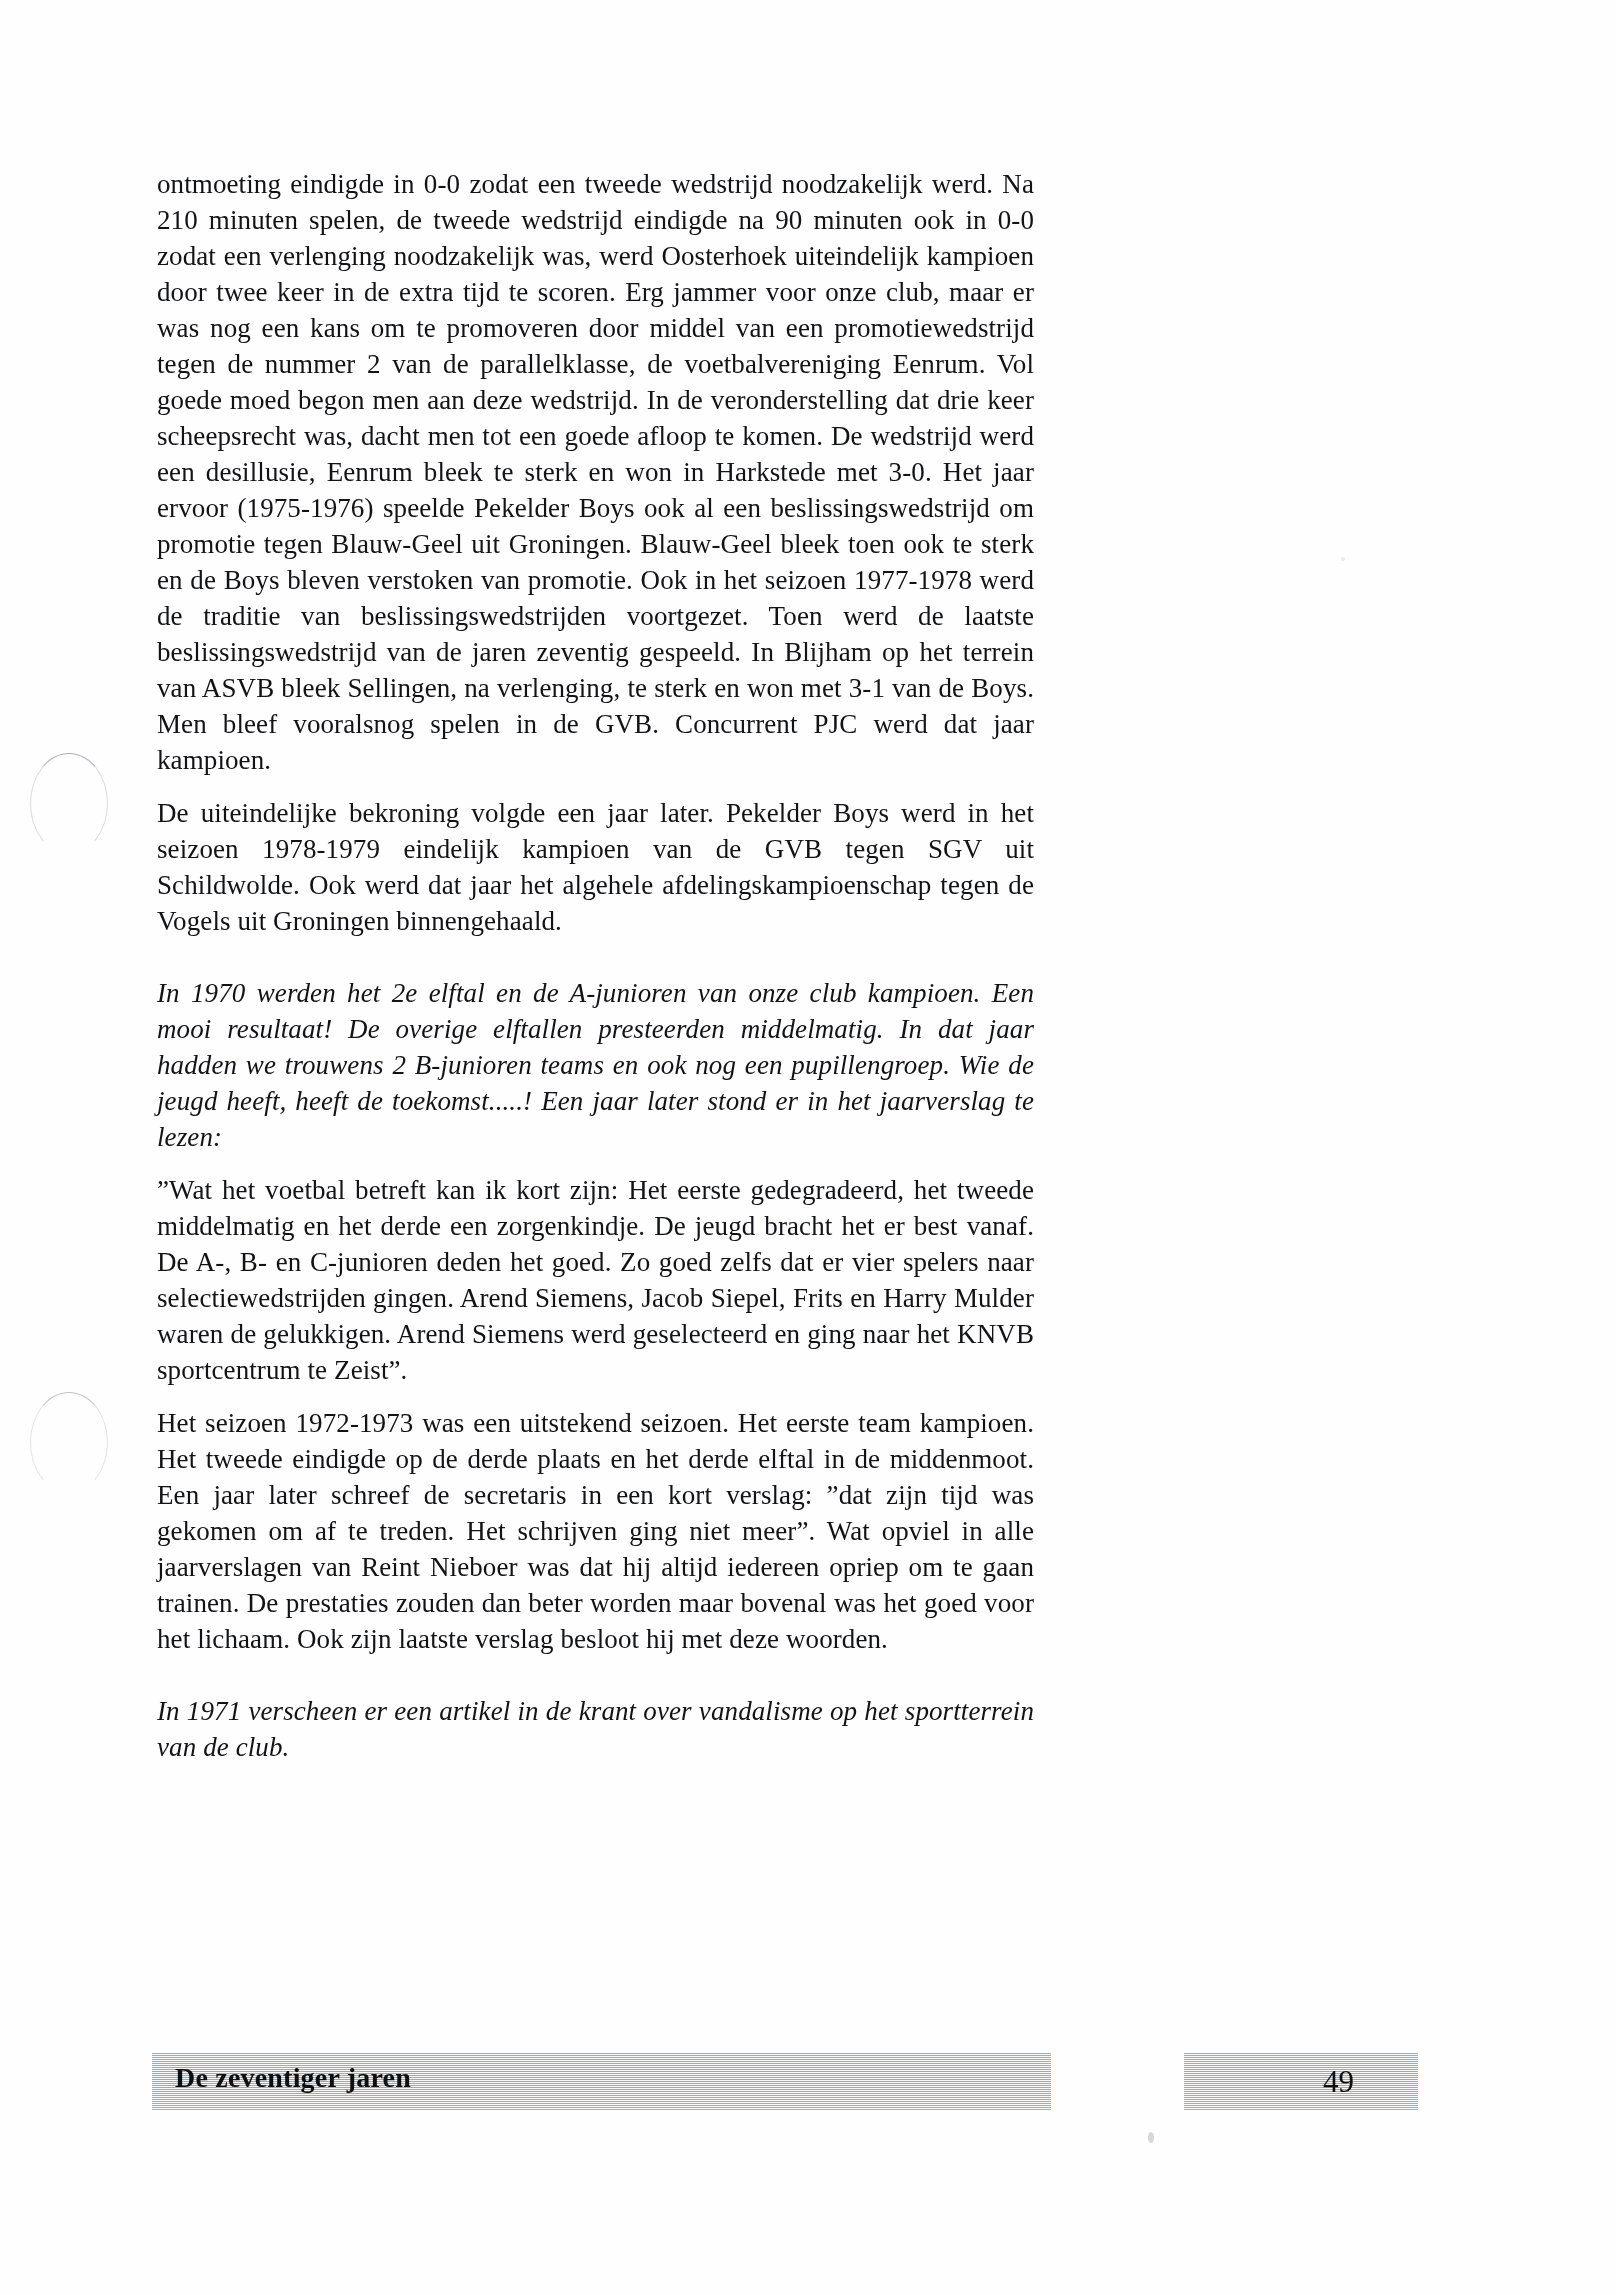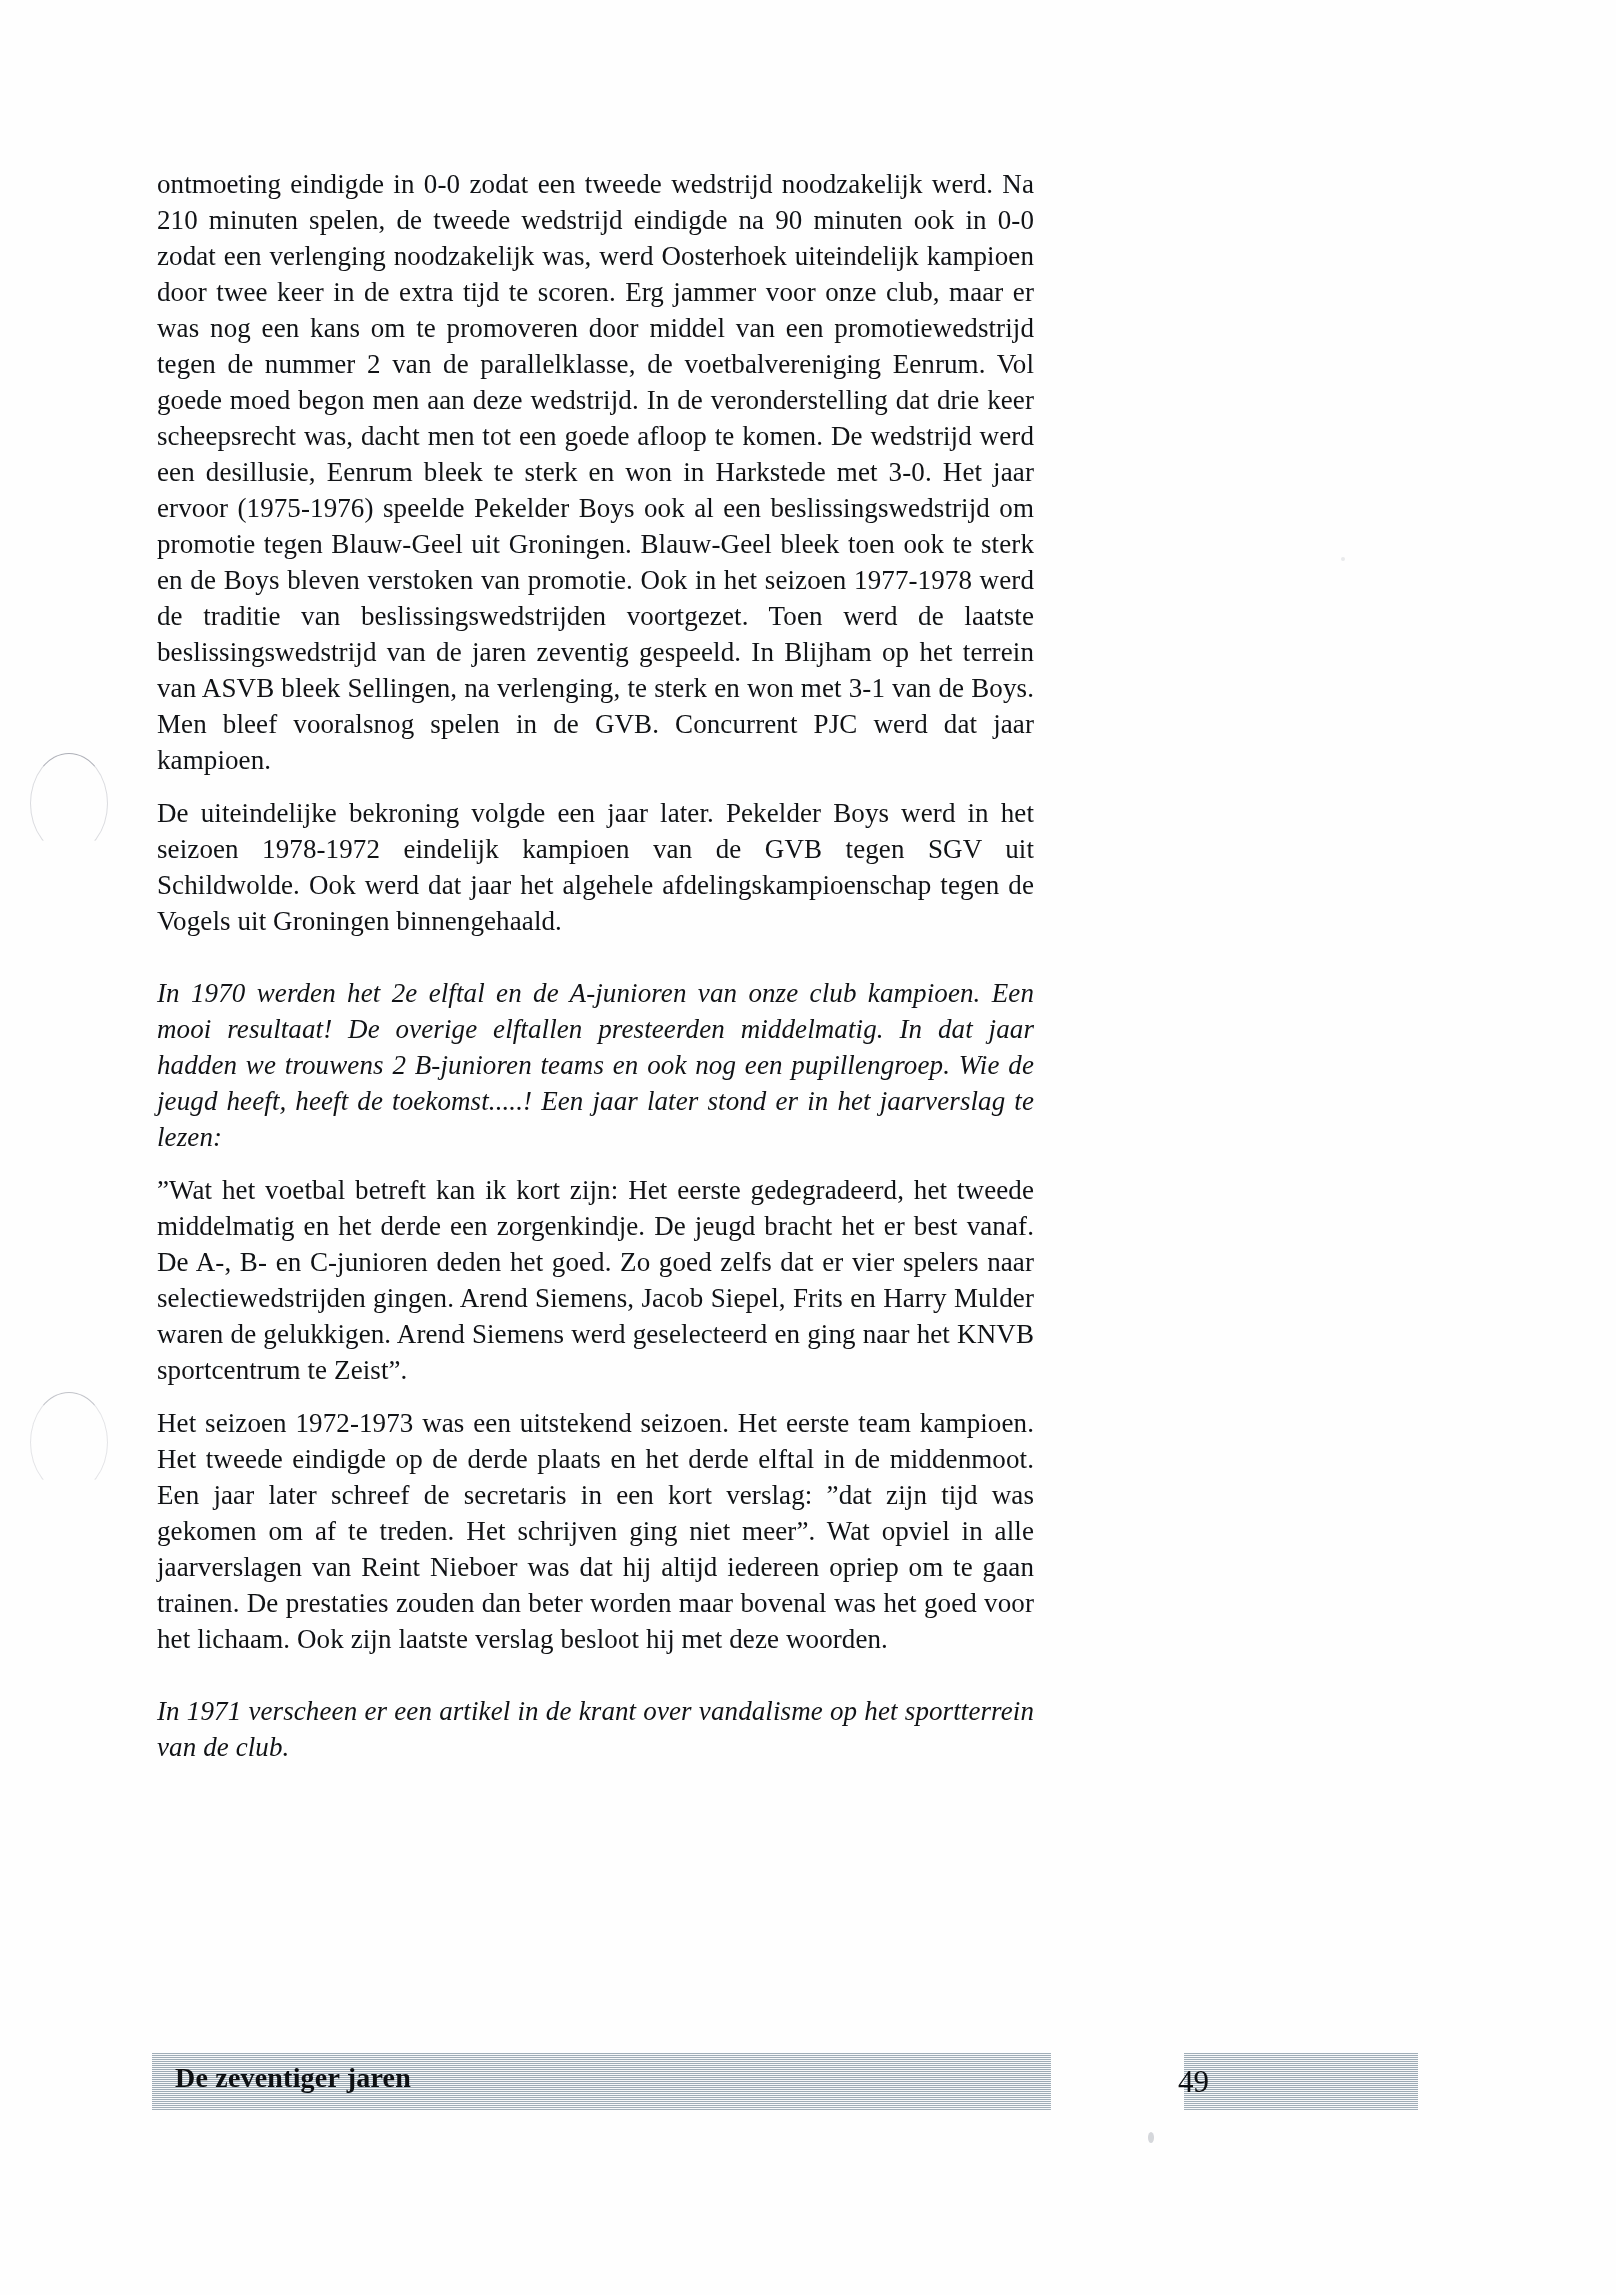--- a/index.html
+++ b/index.html
@@ -99,25 +99,26 @@
     top: 9.2px;
     font-size: 28px;
     font-weight: bold;
     color: #0d0f12;
     letter-spacing: 0.2px;
     white-space: nowrap;
   }
 
   .footer-page {
     position: absolute;
-    left: 1168px;
+    left: 1142px;
     width: 234px;
     top: 10.5px;
     padding-right: 32px;
     box-sizing: border-box;
+    text-align: right;
     font-size: 31px;
     font-weight: normal;
     color: #0d0f12;
   }
 
   
   .arc-artifact {
     position: absolute;
     border: 1.3px solid rgba(60,66,84,0.42);
     border-bottom-color: transparent;
@@ -149,21 +150,21 @@
   <div class="arc-artifact arc-1"></div>
   <div class="arc-artifact arc-2"></div>
   <div class="speck speck-a"></div>
   <div class="speck speck-b"></div>
   <div class="speck speck-c"></div>
 
   <div class="content">
 
     <p class="body-par last-line-left">ontmoeting eindigde in 0-0 zodat een tweede wedstrijd noodzakelijk werd. Na 210 minuten spelen, de tweede wedstrijd eindigde na 90 minuten ook in 0-0 zodat een verlenging noodzakelijk was, werd Oosterhoek uiteindelijk kampioen door twee keer in de extra tijd te scoren. Erg jammer voor onze club, maar er was nog een kans om te promoveren door middel van een promotiewedstrijd tegen de nummer 2 van de parallelklasse, de voetbalvereniging Eenrum. Vol goede moed begon men aan deze wedstrijd. In de veronderstelling dat drie keer scheepsrecht was, dacht men tot een goede afloop te komen. De wedstrijd werd een desillusie, Eenrum bleek te sterk en won in Harkstede met 3-0. Het jaar ervoor (1975-1976) speelde Pekelder Boys ook al een beslissingswedstrijd om promotie tegen Blauw-Geel uit Groningen. Blauw-Geel bleek toen ook te sterk en de Boys bleven verstoken van promotie. Ook in het seizoen 1977-1978 werd de traditie van beslissingswedstrijden voortgezet. Toen werd de laatste beslissingswedstrijd van de jaren zeventig gespeeld. In Blijham op het terrein van ASVB bleek Sellingen, na verlenging, te sterk en won met 3-1 van de Boys. Men bleef vooralsnog spelen in de GVB. Concurrent PJC werd dat jaar kampioen.</p>
 
-    <p class="body-par last-line-left">De uiteindelijke bekroning volgde een jaar later. Pekelder Boys werd in het seizoen 1978-1972 eindelijk kampioen van de GVB tegen SGV uit Schildwolde. Ook werd dat jaar het algehele afdelingskampioenschap tegen de Vogels uit Groningen binnengehaald.</p>
+    <p class="body-par last-line-left">De uiteindelijke bekroning volgde een jaar later. Pekelder Boys werd in het seizoen 1978-1979 eindelijk kampioen van de GVB tegen SGV uit Schildwolde. Ook werd dat jaar het algehele afdelingskampioenschap tegen de Vogels uit Groningen binnengehaald.</p>
 
     <p class="body-par last-line-left gap-before">In 1970 werden het 2e elftal en de A-junioren van onze club kampioen. Een mooi resultaat! De overige elftallen presteerden middelmatig. In dat jaar hadden we trouwens 2 B-junioren teams en ook nog een pupillengroep. Wie de jeugd heeft, heeft de toekomst.....! Een jaar later stond er in het jaarverslag te lezen:</p>
 
     <p class="body-par last-line-left">”Wat het voetbal betreft kan ik kort zijn: Het eerste gedegradeerd, het tweede middelmatig en het derde een zorgenkindje. De jeugd bracht het er best vanaf. De A-, B- en C-junioren deden het goed. Zo goed zelfs dat er vier spelers naar selectiewedstrijden gingen. Arend Siemens, Jacob Siepel, Frits en Harry Mulder waren de gelukkigen. Arend Siemens werd geselecteerd en ging naar het KNVB sportcentrum te Zeist”.</p>
 
     <p class="body-par last-line-left">Het seizoen 1972-1973 was een uitstekend seizoen. Het eerste team kampioen. Het tweede eindigde op de derde plaats en het derde elftal in de middenmoot. Een jaar later schreef de secretaris in een kort verslag: ”dat zijn tijd was gekomen om af te treden. Het schrijven ging niet meer”. Wat opviel in alle jaarverslagen van Reint Nieboer was dat hij altijd iedereen opriep om te gaan trainen. De prestaties zouden dan beter worden maar bovenal was het goed voor het lichaam. Ook zijn laatste verslag besloot hij met deze woorden.</p>
 
     <p class="body-par last-line-left gap-before">In 1971 verscheen er een artikel in de krant over vandalisme op het sportterrein van de club.</p>
 
 

